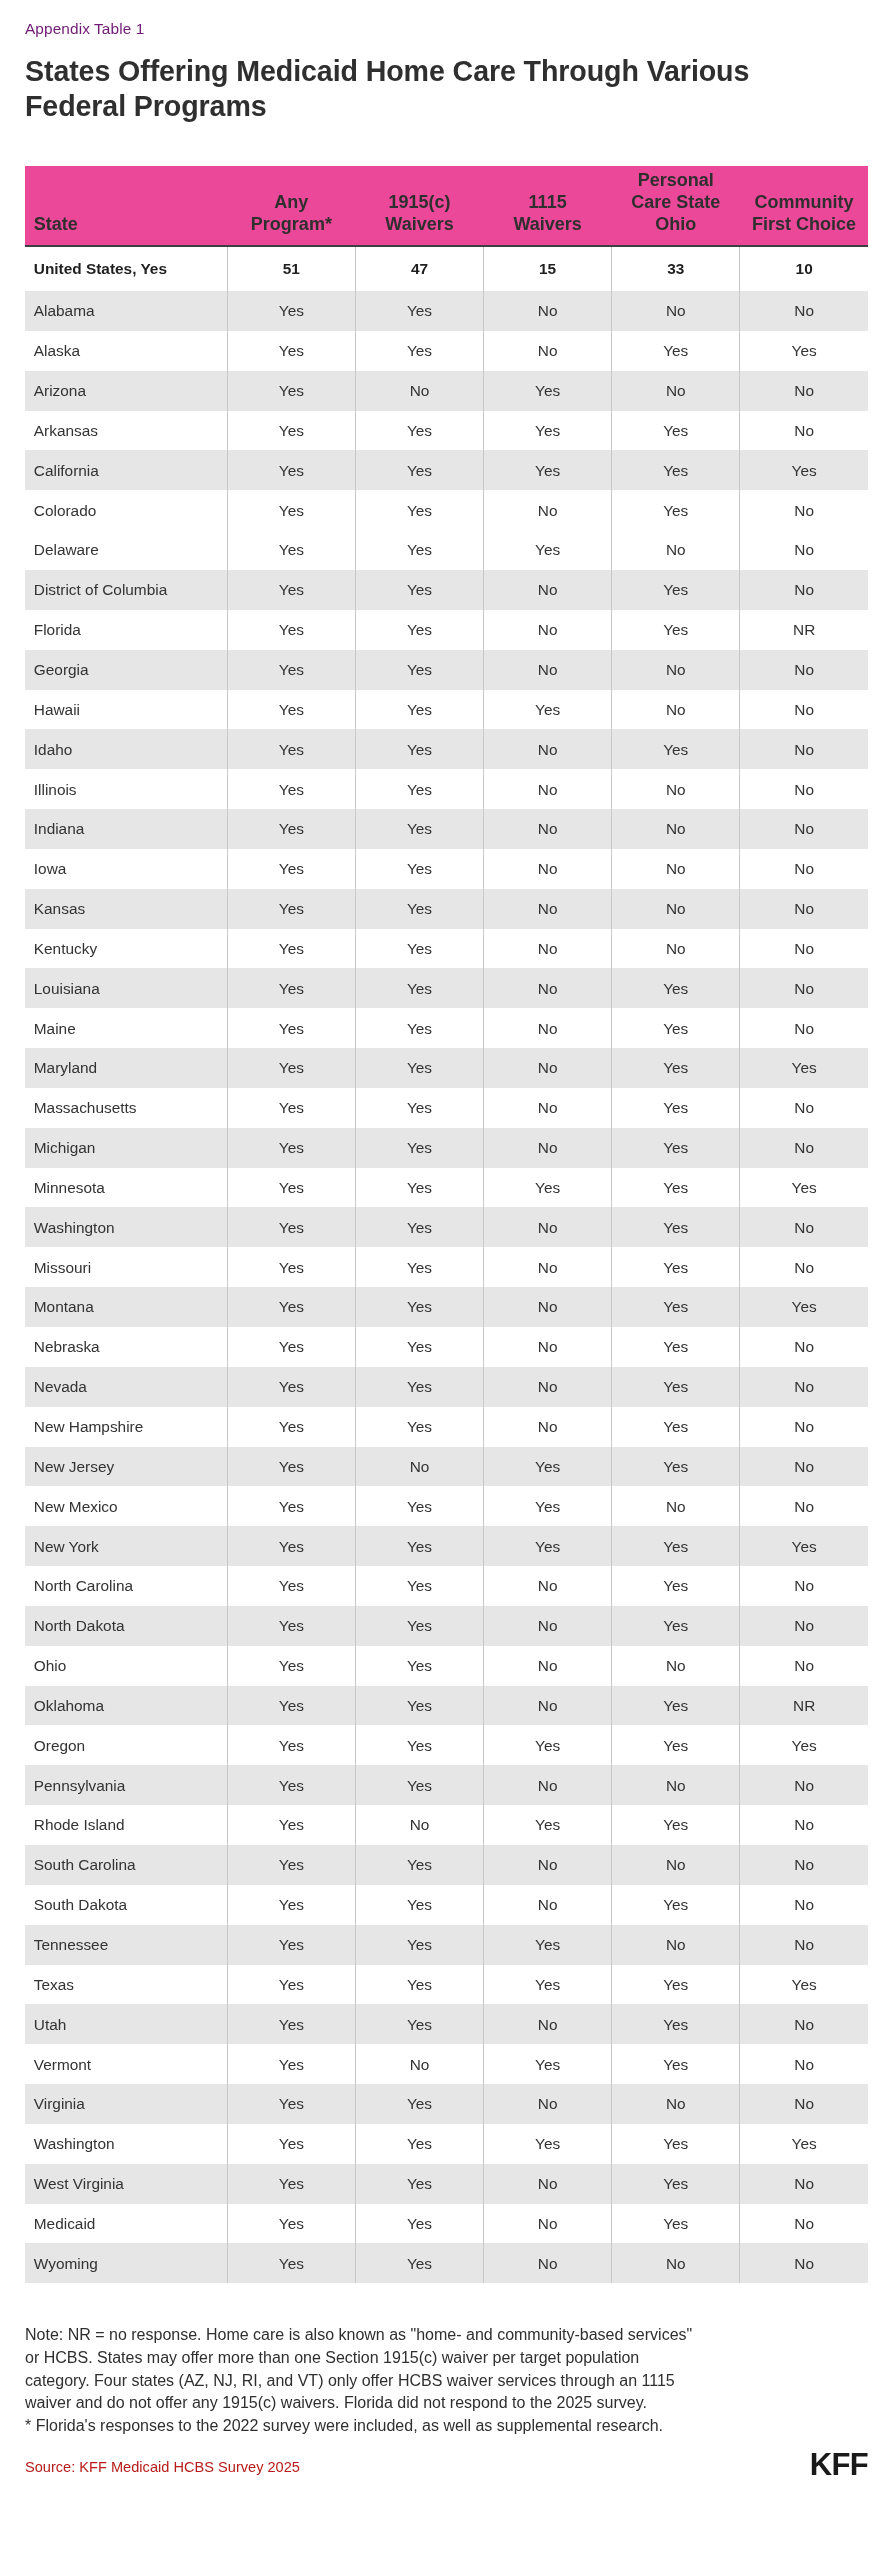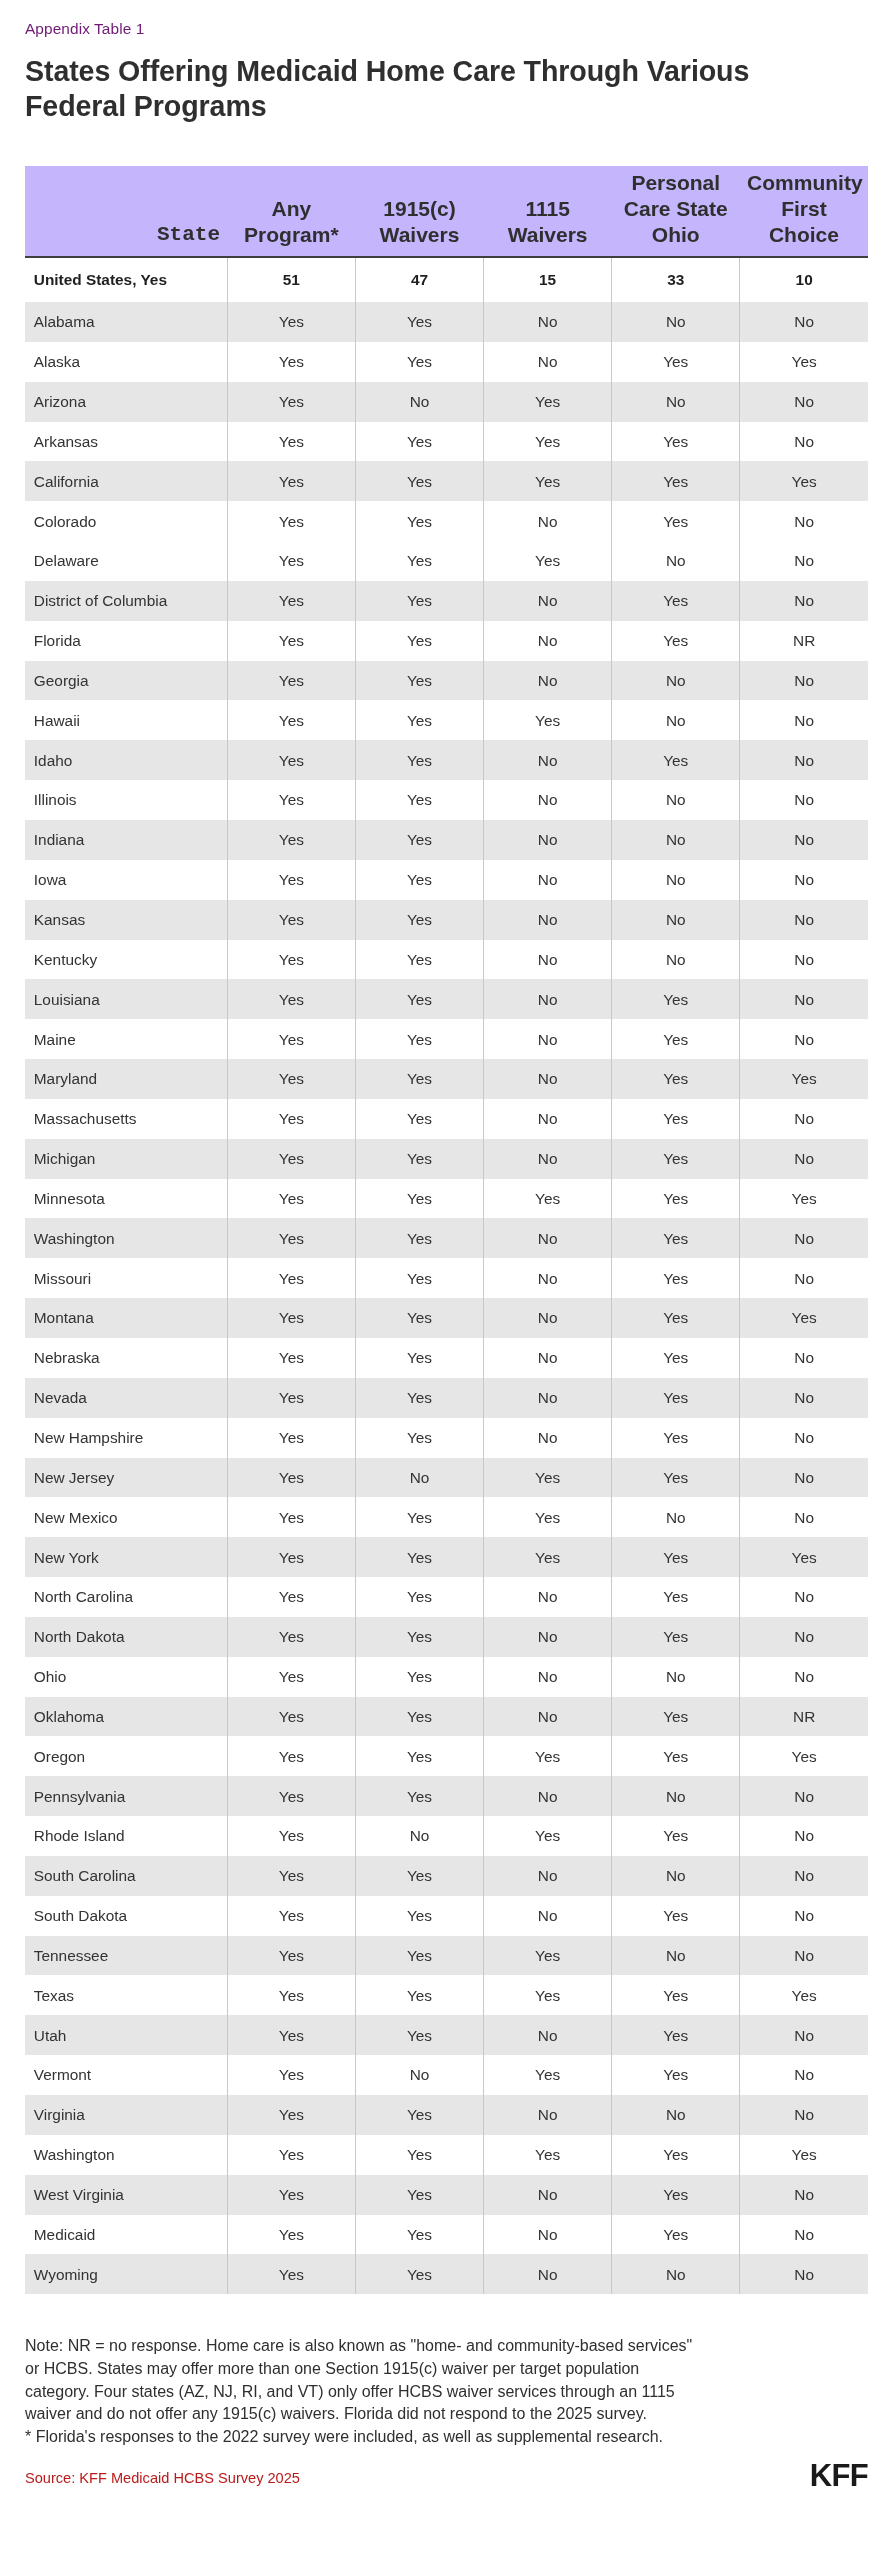--- a/index.html
+++ b/index.html
@@ -48,34 +48,33 @@
   }
   table.data {
     width: 100%;
     border-collapse: collapse;
     table-layout: fixed;
   }
   table.data col.c-state { width: 24.0%; }
   table.data col.c-val   { width: 15.2%; }
 
   table.data thead th {
-    font-size: 21px;
+    font-size: 18px;
     font-weight: 700;
     color: #2f2f2f;
     line-height: 1.22;
     padding: 4.4px 7.3px 8.8px 7.3px;
     vertical-align: bottom;
     text-align: center;
-    background: #c4b5fd;
+    background: #ec4899;
     border: none;
   }
   table.data thead th.state-head {
-    text-align: right;
+    text-align: left;
     padding-left: 8.8px;
-    font-family: Liberation Mono, monospace;
   }
   table.data thead tr {
     border-bottom: 2.2px solid #3f3f3f;
   }
 
   table.data tbody td {
     font-size: 15.4px;
     line-height: 1.25;
     color: #333333;
     text-align: center;

